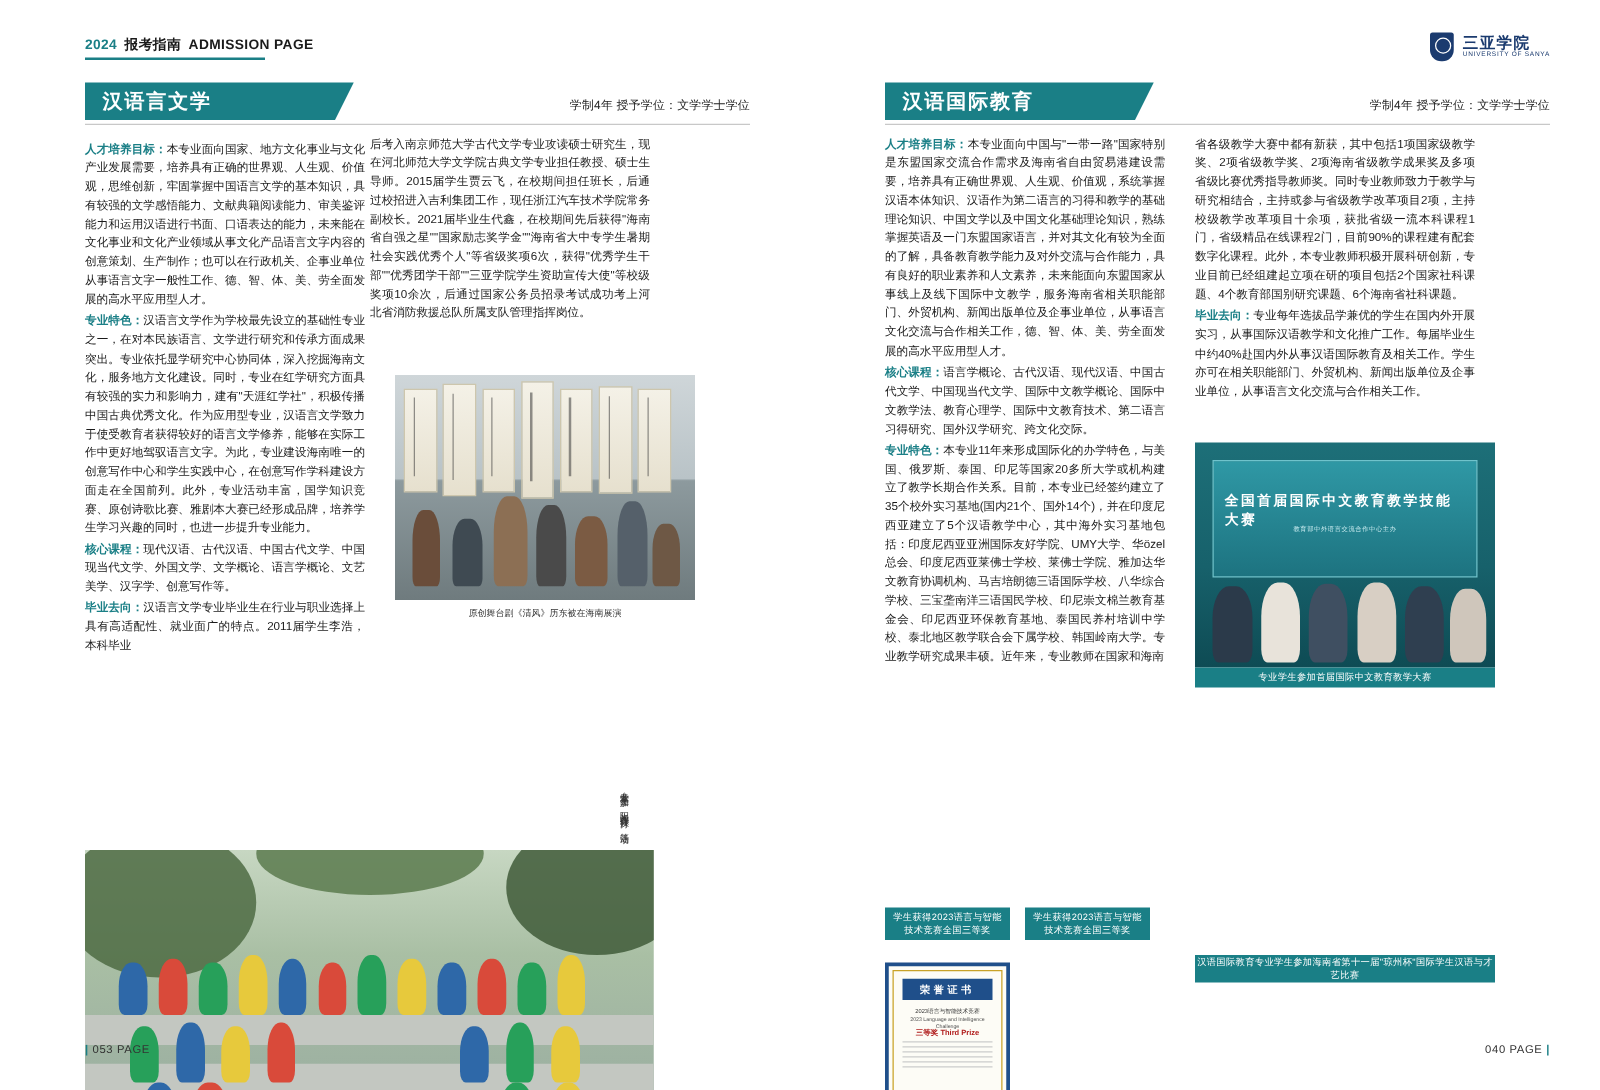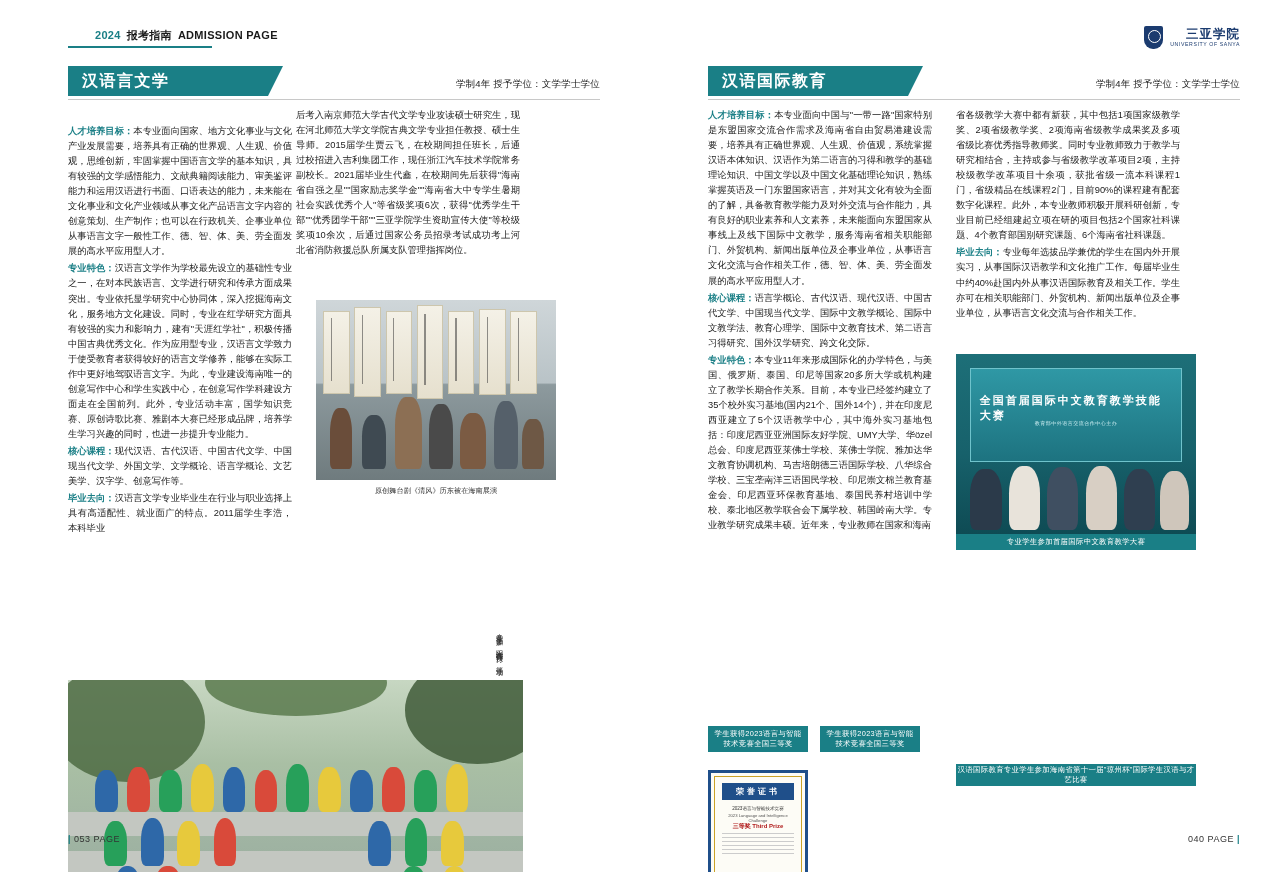--- a/index.html
+++ b/index.html
@@ -26,21 +26,21 @@
   .hdr {
     position: absolute;
     top: 28px;
     left: 68px;
     display: flex;
     align-items: baseline;
     gap: 6px;
     font-size: 11px;
     letter-spacing: 0.3px;
   }
-  .hdr .yr { color: #1a7f86; font-weight: bold; margin-left: 27px; }
+  .hdr .yr { color: #1a7f86; font-weight: bold; }
   .hdr .cn { color: #1a1a1a; font-weight: bold; font-size: 11px; }
   .hdr .en { color: #1a1a1a; font-weight: bold; font-size: 11px; }
   .hdr-rule {
     position: absolute;
     top: 46px; left: 68px; width: 144px; height: 2px;
     background: #1a7f86;
   }
 
   .logo {
     position: absolute;
@@ -54,21 +54,21 @@
     position: relative;
   }
   .logo-mark:after {
     content: "";
     position: absolute; left: 4px; top: 4px;
     width: 11px; height: 11px;
     border: 1.5px solid #ffffff;
     border-radius: 50%;
   }
   .logo-txt { line-height: 1.15; }
-  .logo-cn { font-size: 12.5px; font-weight: bold; color: #1b3b6f; letter-spacing: 1px; text-align: right; }
+  .logo-cn { font-size: 12.5px; font-weight: bold; color: #1b3b6f; letter-spacing: 1px; }
   .logo-en { font-size: 5.2px; color: #1b3b6f; letter-spacing: 0.6px; }
 
   
   .banner {
     position: absolute;
     top: 66px; left: 68px;
     width: 200px; height: 30px;
     background: #1a7f86;
     color: #fff;
     display: flex; align-items: center;
@@ -202,21 +202,21 @@
     <span class="en">ADMISSION PAGE</span>
   </div>
   <div class="hdr-rule"></div>
 
   <div class="banner">
     <span>汉语言文学</span>
   </div>
   <div class="degree">学制4年 授予学位：文学学士学位</div>
   <div class="title-rule"></div>
 
-  <div class="col" style="top:124px; left:68px; width:224px;">
+  <div class="col" style="top:112px; left:68px; width:224px;">
     <p><span class="lbl">人才培养目标：</span><span>本专业面向国家、地方文化事业与文化产业发展需要，培养具有正确的世界观、人生观、价值观，思维创新，牢固掌握中国语言文学的基本知识，具有较强的文学感悟能力、文献典籍阅读能力、审美鉴评能力和运用汉语进行书面、口语表达的能力，未来能在文化事业和文化产业领域从事文化产品语言文字内容的创意策划、生产制作；也可以在行政机关、企事业单位从事语言文字一般性工作、德、智、体、美、劳全面发展的高水平应用型人才。</span></p>
     <p><span class="lbl">专业特色：</span><span>汉语言文学作为学校最先设立的基础性专业之一，在对本民族语言、文学进行研究和传承方面成果突出。专业依托显学研究中心协同体，深入挖掘海南文化，服务地方文化建设。同时，专业在红学研究方面具有较强的实力和影响力，建有"天涯红学社"，积极传播中国古典优秀文化。作为应用型专业，汉语言文学致力于使受教育者获得较好的语言文学修养，能够在实际工作中更好地驾驭语言文字。为此，专业建设海南唯一的创意写作中心和学生实践中心，在创意写作学科建设方面走在全国前列。此外，专业活动丰富，国学知识竞赛、原创诗歌比赛、雅剧本大赛已经形成品牌，培养学生学习兴趣的同时，也进一步提升专业能力。</span></p>
     <p><span class="lbl">核心课程：</span><span>现代汉语、古代汉语、中国古代文学、中国现当代文学、外国文学、文学概论、语言学概论、文艺美学、汉字学、创意写作等。</span></p>
     <p><span class="lbl">毕业去向：</span><span>汉语言文学专业毕业生在行业与职业选择上具有高适配性、就业面广的特点。2011届学生李浩，本科毕业</span></p>
   </div>
 
   <div class="col" style="top:108px; left:296px; width:224px;">
     <p><span>后考入南京师范大学古代文学专业攻读硕士研究生，现在河北师范大学文学院古典文学专业担任教授、硕士生导师。2015届学生贾云飞，在校期间担任班长，后通过校招进入吉利集团工作，现任浙江汽车技术学院常务副校长。2021届毕业生代鑫，在校期间先后获得"海南省自强之星""国家励志奖学金""海南省大中专学生暑期社会实践优秀个人"等省级奖项6次，获得"优秀学生干部""优秀团学干部""三亚学院学生资助宣传大使"等校级奖项10余次，后通过国家公务员招录考试成功考上河北省消防救援总队所属支队管理指挥岗位。</span></p>
   </div>
 

